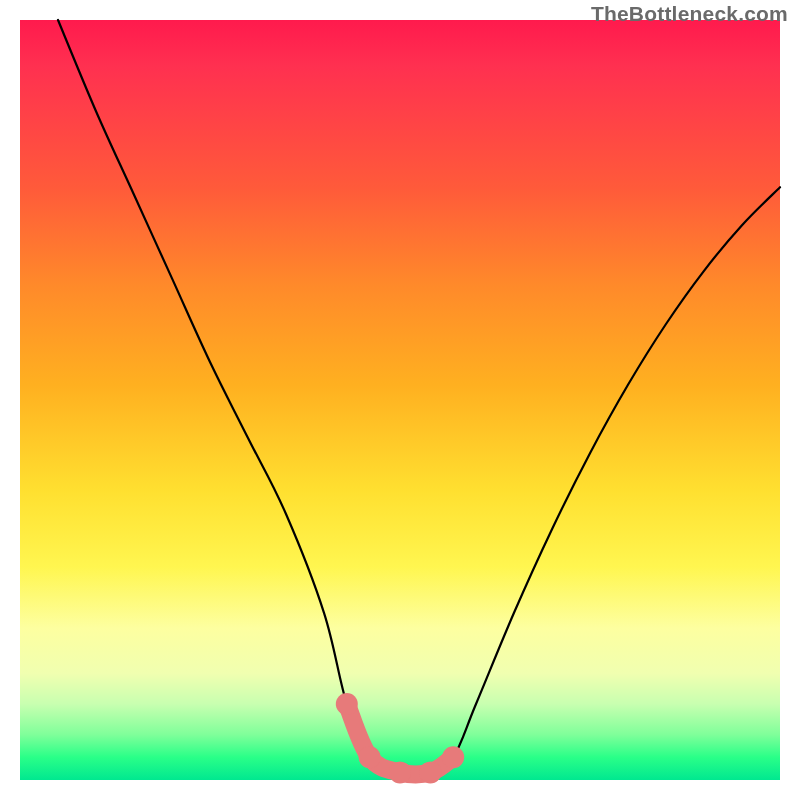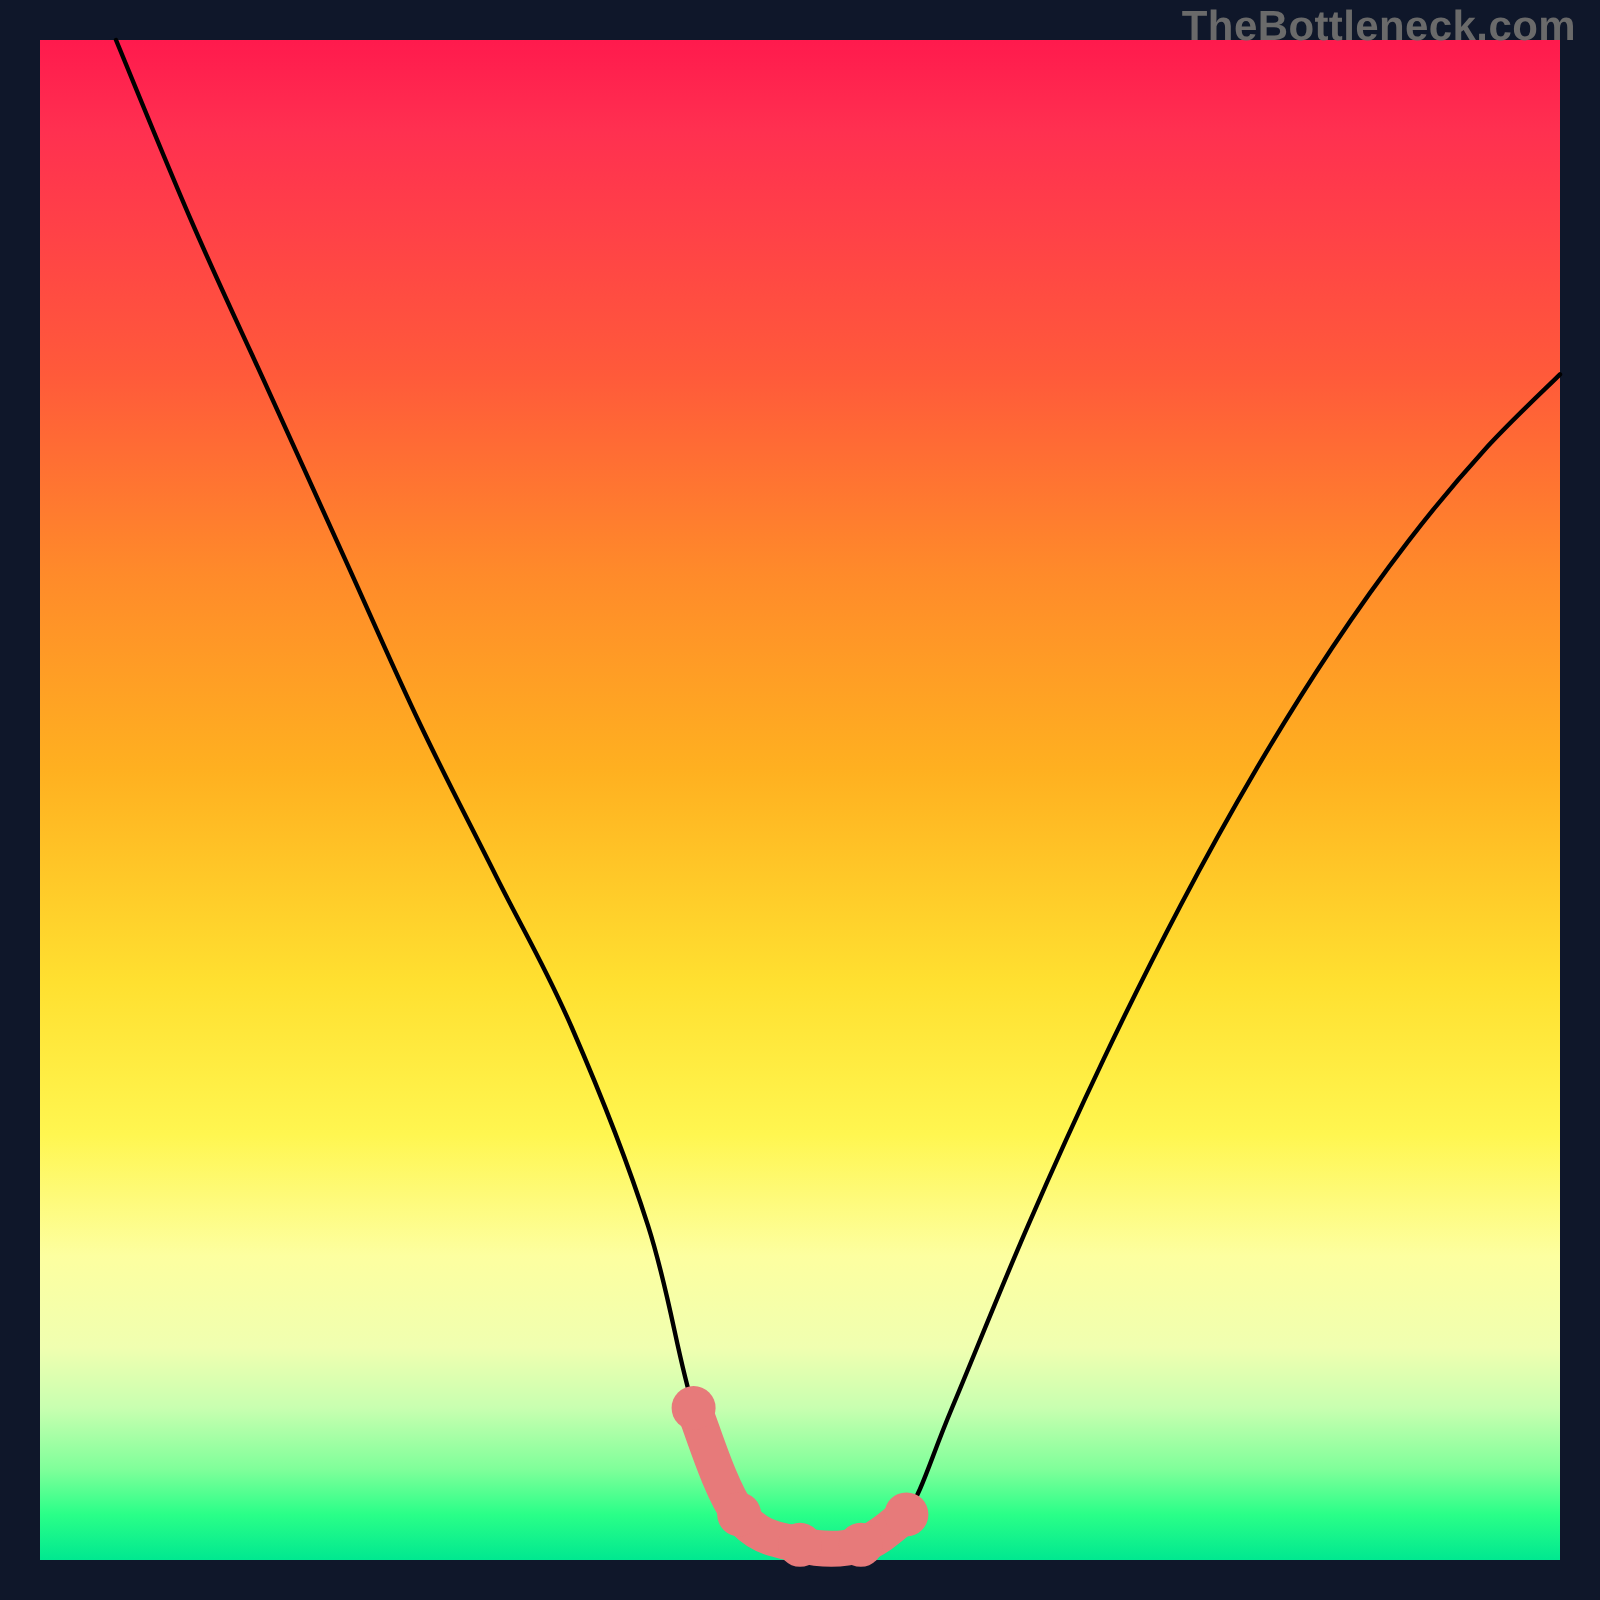--- a/index.html
+++ b/index.html
@@ -1,20 +1,20 @@
 <!DOCTYPE html>
 <html><head>
 <meta charset="utf-8">
 <style>
   * { margin: 0; padding: 0; box-sizing: border-box; }
   html, body { width: 800px; height: 800px; overflow: hidden; background: #000; }
   .frame {
     width: 800px;
     height: 800px;
-    background: #0f172a;
+    background: #ffffff;
     position: relative;
   }
   .plot-area {
     position: absolute;
     left: 20px;
     top: 20px;
     width: 760px;
     height: 760px;
     background: linear-gradient(to bottom,
       #ff1a4d 0%,

